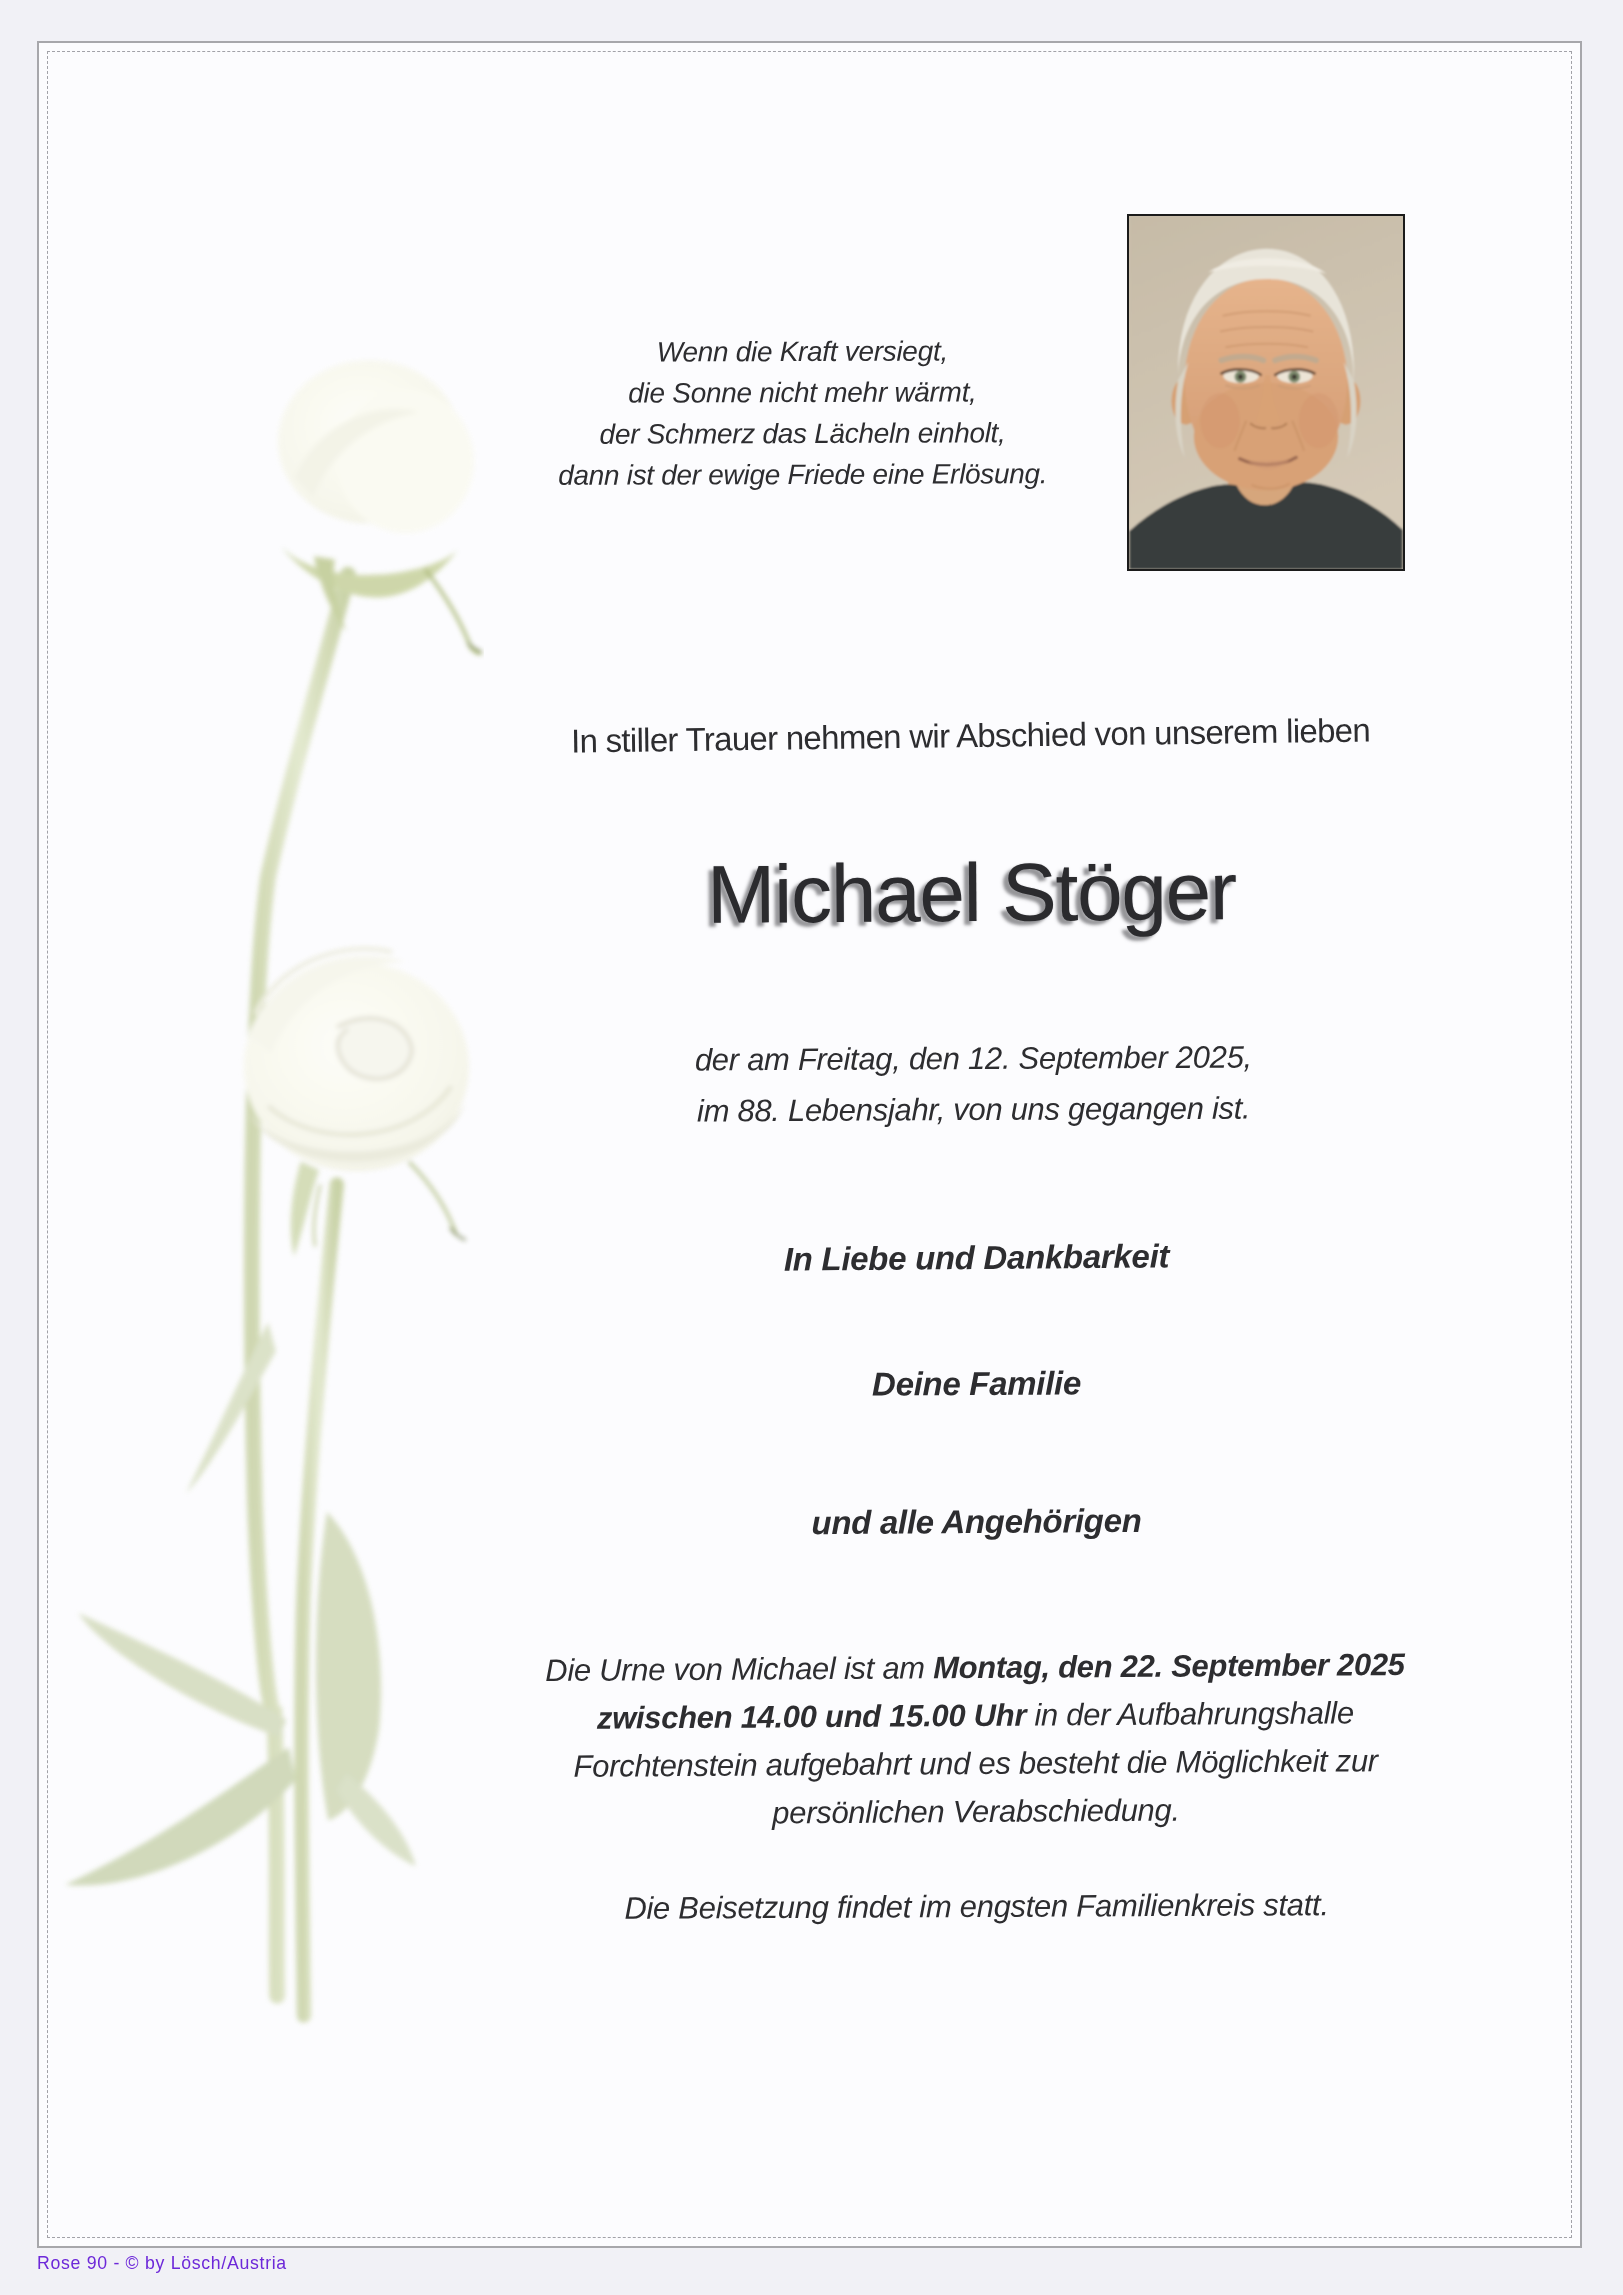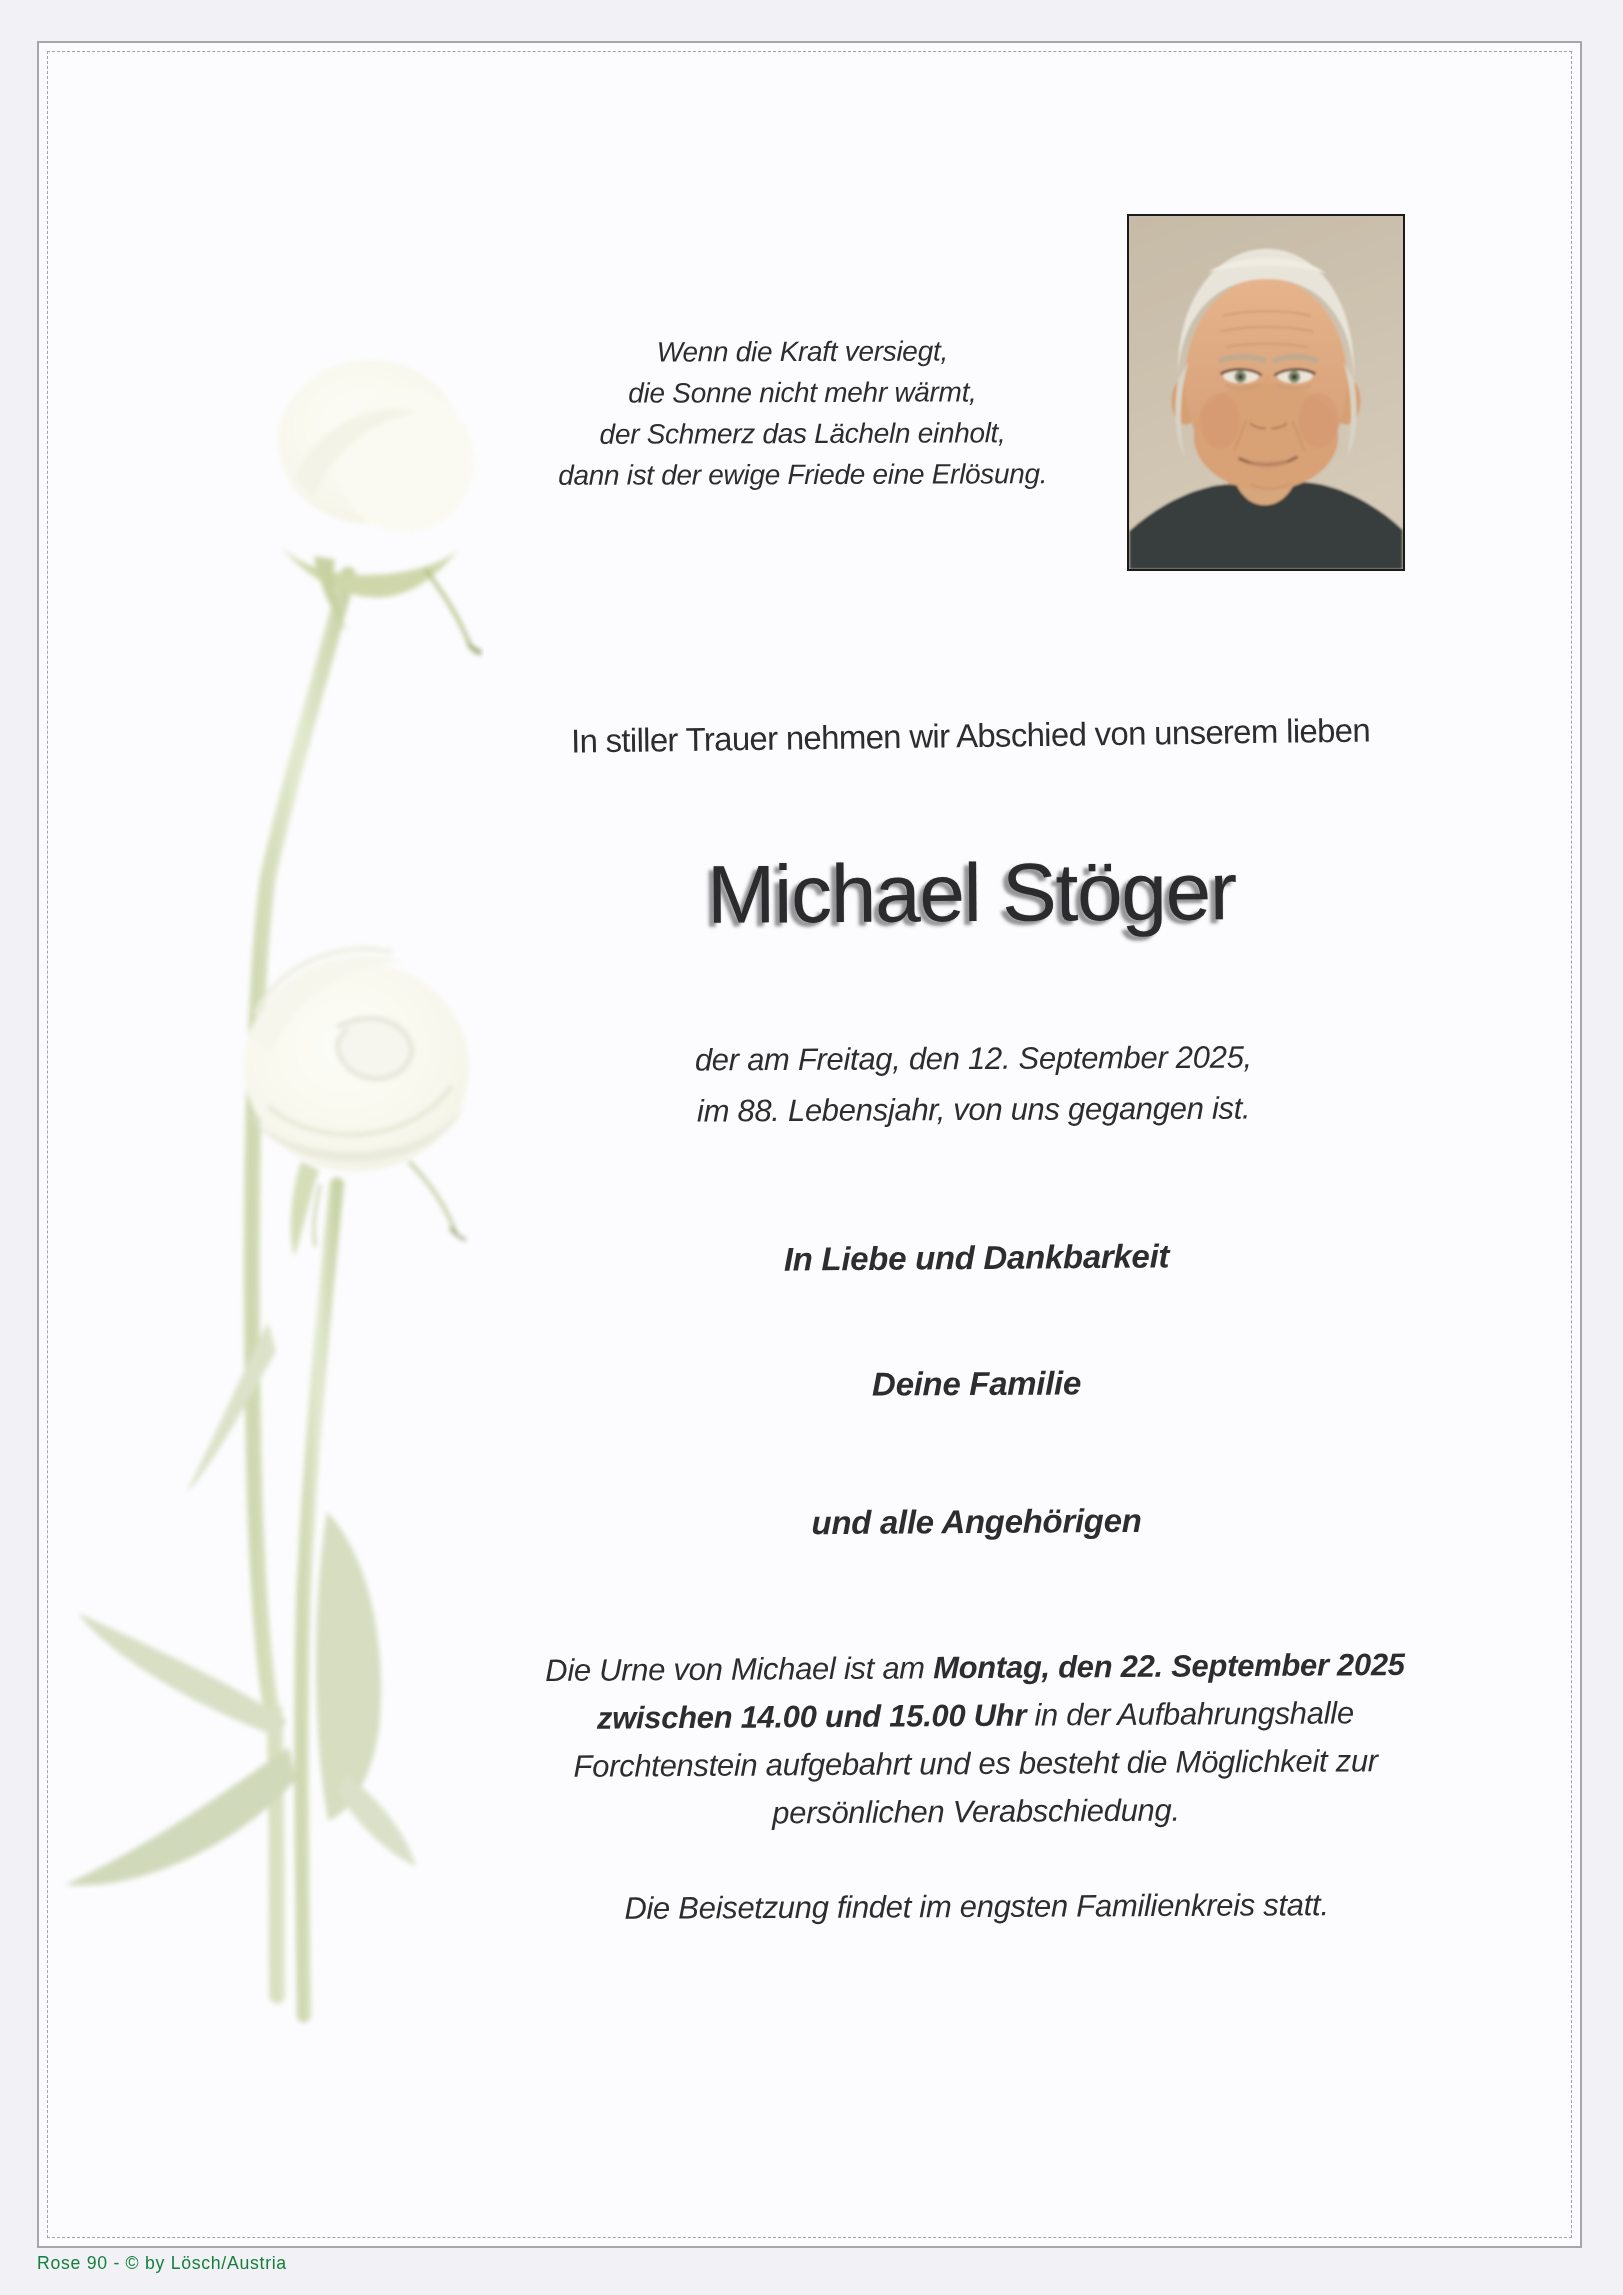--- a/index.html
+++ b/index.html
@@ -23,21 +23,21 @@
   .mourn1{left:453px;top:1239px;transform:rotate(-0.5deg);}
   .mourn2{left:453px;top:1365px;transform:rotate(-0.3deg);}
   .mourn3{left:453px;top:1503px;transform:rotate(-0.4deg);}
   .urn{left:465px;top:1644px;width:1021px;font-size:31px;line-height:48px;
         font-style:italic;letter-spacing:-0.3px;transform:rotate(-0.4deg);}
   .burial{left:453px;top:1889px;width:1047px;font-size:31px;font-style:italic;
         letter-spacing:-0.3px;transform:rotate(-0.3deg);}
   .footerline{left:455px;top:2183px;width:1047px;font-size:24px;font-style:italic;
         letter-spacing:-0.3px;}
   .credit{position:absolute;left:37px;top:2253px;font-size:17.7px;letter-spacing:0.7px;
-        color:#15803d;z-index:3;text-align:left;}
+        color:#6d28d9;z-index:3;text-align:left;}
   .photo{position:absolute;left:1127px;top:214px;width:278px;height:357px;
         border:2.6px solid #1b1b1b;box-sizing:border-box;z-index:4;background:#ccc1ae;}
   .photo svg{display:block;width:100%;height:100%;}
   .rose{position:absolute;left:39px;top:340px;width:445px;height:1702px;z-index:1;}
   .rose svg{display:block;width:100%;height:100%;}
 </style>
 </head>
 <body>
 
 <div class="page">

